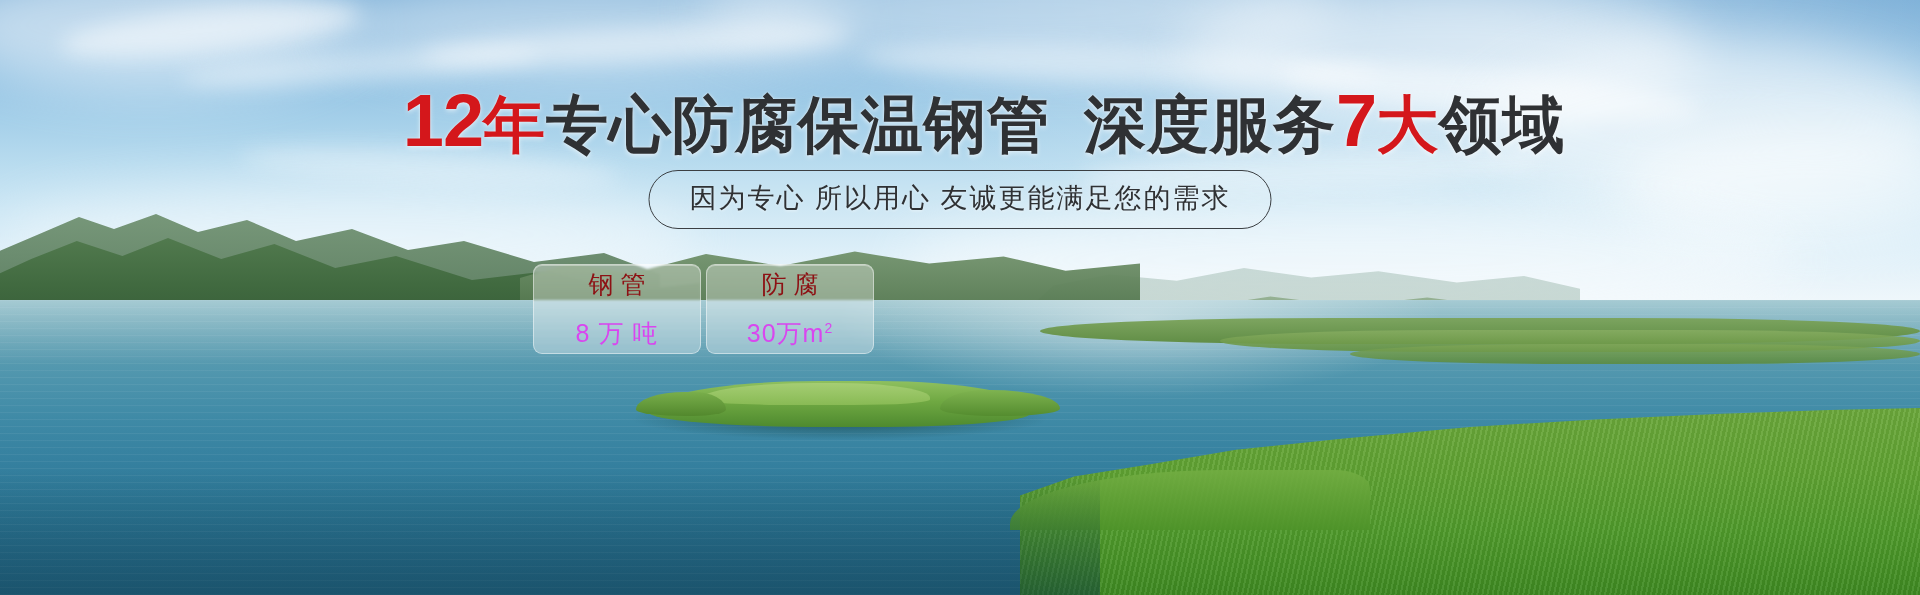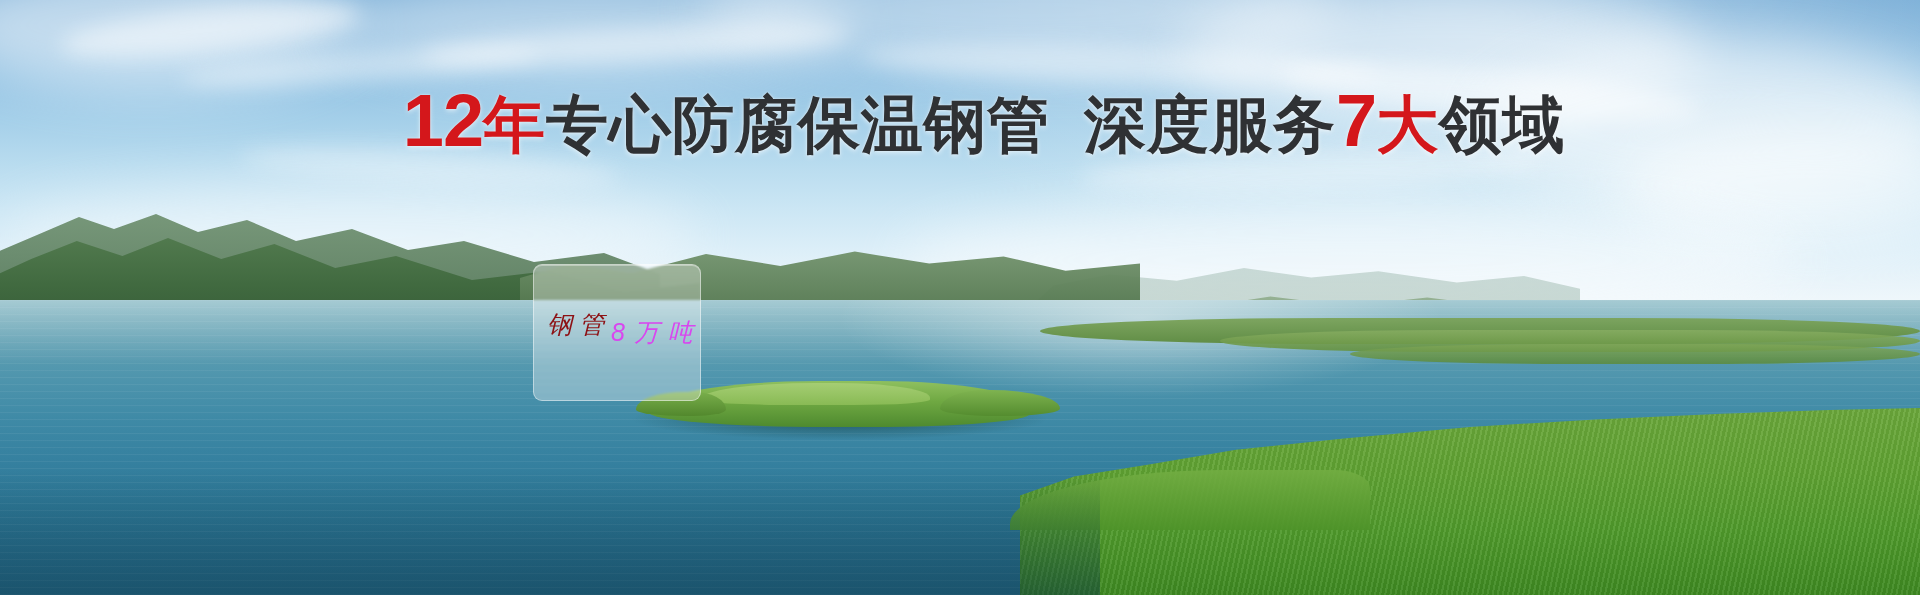--- a/index.html
+++ b/index.html
@@ -91,27 +91,26 @@
   .subpill span{
     font-size:27px;color:#2f3134;letter-spacing:2px;font-weight:500;
     text-shadow:0 1px 3px rgba(255,255,255,.5);
   }
 
   
   .cards{
     position:absolute;left:533px;top:264px;display:flex;gap:5px;
   }
   .card{
-    width:168px;height:137px;border-radius:9px;
+    width:168px;height:90px;border-radius:9px;
     background:rgba(255,255,255,0.32);
     border:1px solid rgba(255,255,255,0.45);
     box-shadow:inset 0 1px 0 rgba(255,255,255,.35);
-    display:flex;flex-direction:row;align-items:center;justify-content:center;
+    display:flex;flex-direction:column;align-items:center;justify-content:center;
     backdrop-filter:blur(1px);
-    font-style:italic;
   }
   .card .c-label{
     font-size:25px;color:#8d1114;letter-spacing:7px;font-weight:500;
     text-indent:7px;margin-bottom:16px;
   }
   .card .c-value{
     font-size:25px;color:#d946ef;font-weight:500;letter-spacing:1px;
   }
   .card .c-value sup{font-size:14px;vertical-align:super;}
 </style>
@@ -204,27 +203,36 @@
               background:linear-gradient(to bottom,#72ad42,#4e9329);
               border-radius:60% 10% 0 0 / 90% 30% 0 0;opacity:.9;"></div>
 
   <div style="position:absolute;left:0;top:470px;width:1100px;height:125px;
               background:linear-gradient(to bottom, rgba(12,60,80,0), rgba(10,52,70,.45));"></div>
 
   <div class="headline">
     <span class="hl-red hl-num">12</span><span class="hl-red">年</span><span class="hl-dark">专心防腐保温钢管</span><span class="hl-gap"></span><span class="hl-dark">深度服务</span><span class="hl-red hl-num">7</span><span class="hl-red">大</span><span class="hl-dark">领域</span>
   </div>
 
+  <div class="subpill">
+    <span>因为专心 所以用心  友诚更能满足您的需求</span>
+  </div>
 
   <div class="cards">
 
     <div class="card">
       <div class="c-label">钢管</div>
       <div class="c-value">
         <span>8 万 吨</span><sup></sup>
       </div>
     </div>
 
+    <div class="card">
+      <div class="c-label">防腐</div>
+      <div class="c-value">
+        <span>30万m</span><sup>2</sup>
+      </div>
+    </div>
 
 
   </div>
 
 </div>
 
 </body></html>

